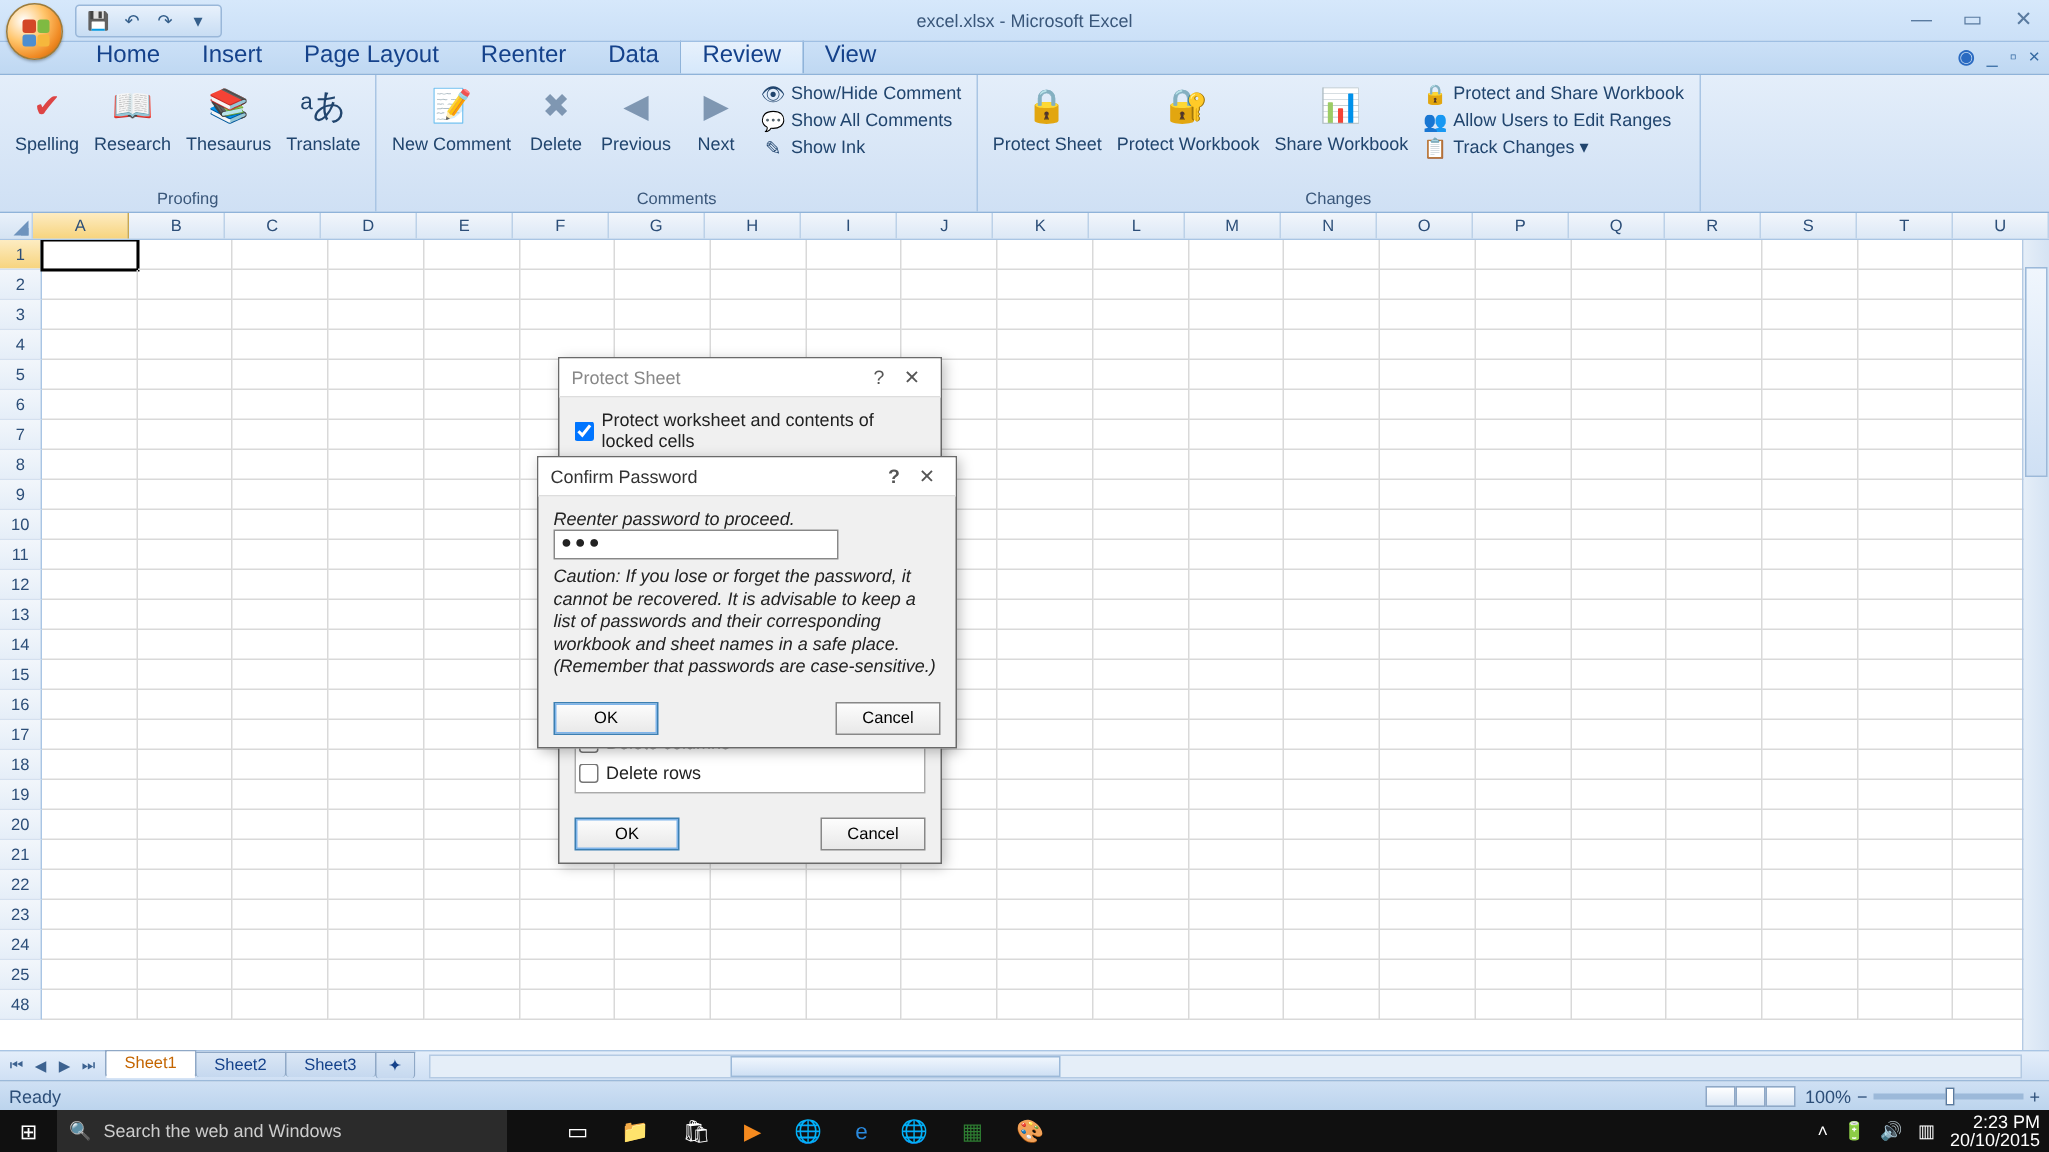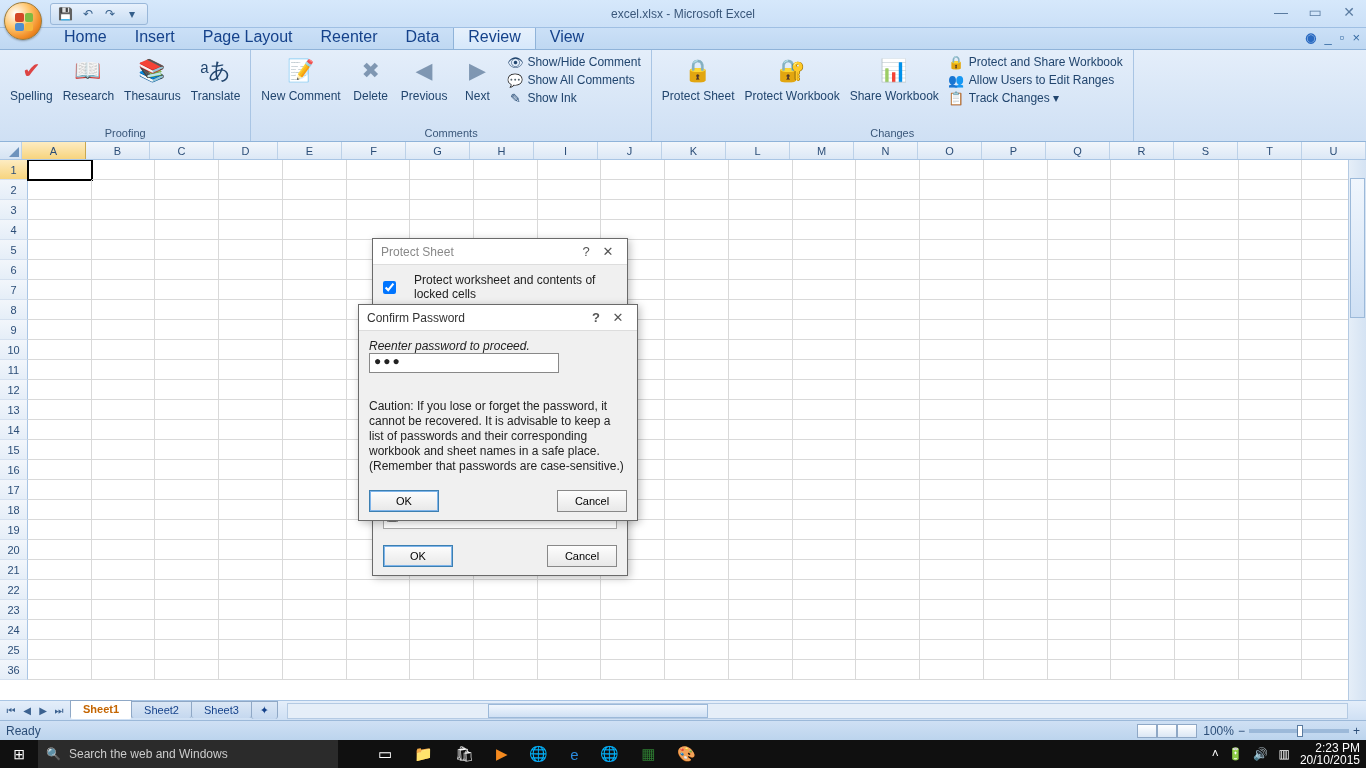--- a/index.html
+++ b/index.html
@@ -44,21 +44,21 @@
 .rh.sel{background:linear-gradient(#fdecc2,#f7d47e);}
 .cells{position:absolute;left:28px;top:0;right:0;bottom:0;}
 .crow{height:20px;display:flex;}
 .cell{width:64px;height:20px;border-right:1px solid #d9d9d9;border-bottom:1px solid #d9d9d9;}
 .cell.active{outline:2px solid #000;outline-offset:-1px;}
 
 .sheet-tabs{position:absolute;left:0;right:0;bottom:48px;height:20px;background:linear-gradient(#e4eefa,#cfe0f4);display:flex;align-items:center;border-top:1px solid #a9c5e4;}
 .nav-arrows{display:flex;align-items:center;padding:0 4px;gap:2px;color:#3c6290;}
 .nav-arrows span{width:14px;text-align:center;font-size:10px;}
 .stab{padding:2px 12px;background:#fff;border:1px solid #8fa8c6;border-bottom:none;font-size:11px;color:#15428b;margin-right:-1px;border-radius:0 0 3px 3px;transform:translateY(-1px);}
-.stab.active{background:#fff;font-weight:bold;color:#c46500;border-bottom:2px solid #fff;}
+.stab.active{background:#fff;font-weight:normal;color:#c46500;border-bottom:2px solid #fff;}
 .stab.inactive{background:linear-gradient(#dbe7f5,#c5d8ef);}
 .hscroll{flex:1;margin:0 18px 0 10px;height:16px;background:#e5eef8;border:1px solid #b4cae3;position:relative;}
 .hscroll .thumb{position:absolute;left:200px;width:220px;top:0;bottom:0;background:linear-gradient(#f0f6fd,#cfe0f4);border:1px solid #9cb9d9;}
 
 .statusbar{position:absolute;left:0;right:0;bottom:28px;height:20px;background:linear-gradient(#cfe0f4,#bcd4ed);border-top:1px solid #9cb9d9;display:flex;align-items:center;padding:0 6px;font-size:11px;color:#2c4e78;}
 .statusbar .spacer{flex:1;}
 .view-btns{display:flex;gap:0;margin-right:6px;}
 .view-btns span{width:20px;height:14px;border:1px solid #8fa8c6;background:linear-gradient(#fff,#dbe7f5);display:inline-block;}
 .zoom{display:flex;align-items:center;gap:4px;}
 .zoom .slider{width:100px;height:4px;background:#9cb9d9;position:relative;}
@@ -71,21 +71,21 @@
 .taskbar .tb-icons span{font-size:15px;}
 .taskbar .tray{position:absolute;right:6px;display:flex;align-items:center;gap:10px;font-size:11px;}
 .taskbar .clock{text-align:right;line-height:12px;font-size:10px;}
 
 .dialog{position:absolute;background:#f0f0f0;border:1px solid #6a6a6a;box-shadow:2px 2px 8px rgba(0,0,0,.25);}
 .dlg-title{height:26px;background:#fff;display:flex;align-items:center;padding:0 8px;font-size:12px;color:#333;border-bottom:1px solid #ddd;}
 .dlg-title.inactive{color:#888;}
 .dlg-title .tspace{flex:1;}
 .dlg-title .tctl{width:22px;text-align:center;font-size:13px;color:#555;}
 .dlg-body{padding:8px 10px;font-size:11px;color:#222;}
-.chk{display:flex;align-items:center;gap:18px;margin-bottom:6px;}
+.chk{display:flex;align-items:center;gap:5px;margin-bottom:6px;}
 .chk input{width:13px;height:13px;}
 .listbox{border:1px solid #aaa;background:#fff;height:auto;overflow:hidden;}
 .dlg-buttons{display:flex;justify-content:space-between;gap:8px;padding:8px 10px;}
 .btn{min-width:70px;height:22px;border:1px solid #888;background:linear-gradient(#fdfdfd,#e8e8e8);font-size:11px;}
 .btn.default{border:1px solid #3c7fb1;outline:1px solid #7eb4ea;outline-offset:-2px;}
 .pwd-input{width:190px;height:20px;border:1px solid #888;background:#fff;padding:0 4px;font-size:12px;letter-spacing:2px;}
 
 .vscroll{position:absolute;right:0;top:160px;bottom:68px;width:18px;background:linear-gradient(90deg,#e5eef8,#d5e3f3);border-left:1px solid #b4cae3;}
 .vscroll .vthumb{position:absolute;left:1px;right:1px;top:18px;height:140px;background:linear-gradient(#f0f6fd,#cfe0f4);border:1px solid #9cb9d9;}
 
@@ -269,21 +269,21 @@
       <div class="rh">16</div>
       <div class="rh">17</div>
       <div class="rh">18</div>
       <div class="rh">19</div>
       <div class="rh">20</div>
       <div class="rh">21</div>
       <div class="rh">22</div>
       <div class="rh">23</div>
       <div class="rh">24</div>
       <div class="rh">25</div>
-      <div class="rh">36</div>
+      <div class="rh">48</div>
     </div>
   <div class="cells" id="cells">
       <div class="crow">
         <div class="cell active"></div>
         <div class="cell"></div>
         <div class="cell"></div>
         <div class="cell"></div>
         <div class="cell"></div>
         <div class="cell"></div>
         <div class="cell"></div>
@@ -980,19 +980,19 @@
 <div class="dialog" style="left:358px;top:304px;width:280px;">
   <div class="dlg-title">
     <span>Confirm Password</span>
     <span class="tspace"></span>
     <span class="tctl" style="font-weight:bold;">?</span>
     <span class="tctl">✕</span>
   </div>
   <div class="dlg-body">
     <div style="margin-bottom:0;font-style:italic;">Reenter password to proceed.</div>
     <div class="pwd-input">●●●</div>
-    <div style="margin-top:26px;line-height:1.25;">Caution: If you lose or forget the password, it cannot be recovered. It is advisable to keep a list of passwords and their corresponding workbook and sheet names in a safe place.  (Remember that passwords are case-sensitive.)</div>
+    <div style="margin-top:4px;line-height:1.25;font-style:italic;">Caution: If you lose or forget the password, it cannot be recovered. It is advisable to keep a list of passwords and their corresponding workbook and sheet names in a safe place.  (Remember that passwords are case-sensitive.)</div>
   </div>
   <div class="dlg-buttons">
     <button class="btn default">OK</button>
     <button class="btn">Cancel</button>
   </div>
 </div>
 
 </body></html>

